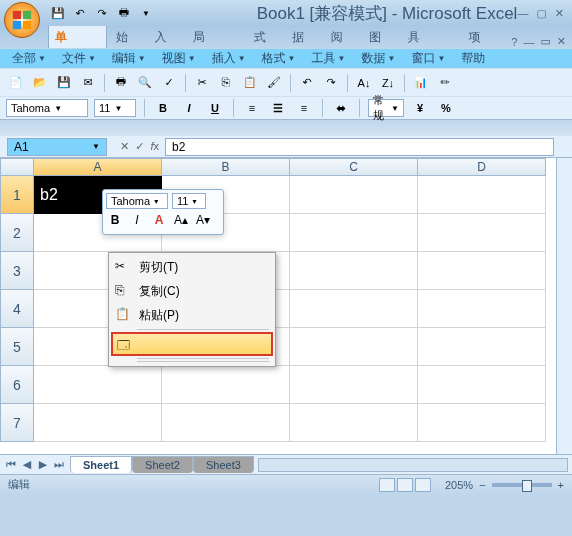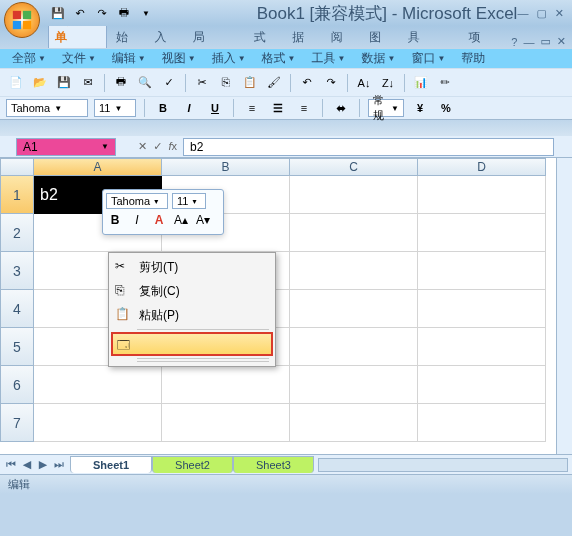--- a/index.html
+++ b/index.html
@@ -22,21 +22,21 @@
 .toolbar{height:28px;background:#e3effb;display:flex;align-items:center;padding:0 6px;gap:4px;border-top:1px solid #d0e0ef}
 .tbtn{width:20px;height:20px;display:flex;align-items:center;justify-content:center;cursor:pointer;border:1px solid transparent}
 .sep{width:1px;height:18px;background:#a8c0d6;margin:0 2px}
 .fontrow{height:24px;background:#e3effb;display:flex;align-items:center;padding:0 6px;gap:6px;border-top:1px solid #d0e0ef;border-bottom:1px solid #9fb8d0}
 .combo{background:#fff;border:1px solid #8faed0;height:18px;display:flex;align-items:center;padding:0 4px;font-size:11px;cursor:pointer}
 .combo .dd{margin-left:4px;font-size:8px}
 .fontrow .tbtn{font-weight:bold}
 .spacer{flex:1}
 .lowerfill{height:16px;background:linear-gradient(#bfd6eb,#d4e4f2)}
 .namebox-row{height:22px;background:#e3effb;display:flex;align-items:center;border-bottom:1px solid #9fb8d0}
-.namebox{width:100px;background:#ec4899;border:1px solid #8faed0;height:18px;margin:0 16px;display:flex;align-items:center;padding:0 6px;font-size:12px}
+.namebox{width:100px;background:#7dd3fc;border:1px solid #8faed0;height:18px;margin:0 7px;display:flex;align-items:center;padding:0 6px;font-size:12px}
 .namebox .dd{margin-left:auto;font-size:8px}
 .fx-btns{display:flex;gap:6px;padding:0 6px;color:#666}
 .fx-btns span{cursor:pointer}
 .formula-in{flex:1;background:#fff;border:1px solid #8faed0;height:18px;margin-right:18px;padding:0 6px;font-size:12px;display:flex;align-items:center}
 .grid-area{position:relative;background:#fff;height:296px}
 .colheads{display:flex;height:18px;position:absolute;top:0;left:0;right:16px}
 .corner{width:34px;background:linear-gradient(#f4f8fb,#dce8f2);border:1px solid #9fb8d0}
 .ch{flex:0 0 128px;background:linear-gradient(#f4f8fb,#dce8f2);border:1px solid #9fb8d0;border-left:none;text-align:center;font-size:12px;color:#3b5875;line-height:16px}
 .ch.sel{background:linear-gradient(#fde6a8,#f9c96a)}
 .ch:first-of-type{flex:0 0 42px}
@@ -54,23 +54,23 @@
 .mtrow .tbtn{width:18px;height:18px;font-size:12px}
 .ctx{position:absolute;left:108px;top:252px;width:168px;background:#f4f4f4;border:1px solid #9f9f9f;box-shadow:2px 2px 6px rgba(0,0,0,.3);z-index:60;padding:2px}
 .ctx-item{height:24px;display:flex;align-items:center;padding:0 6px 0 28px;font-size:12px;position:relative;cursor:pointer}
 .ctx-item .ic{position:absolute;left:4px;width:16px;height:16px}
 .ctx-item.hl{border:2px solid #d93a2b;background:linear-gradient(#ffe9a8,#fdd76a)}
 .ctx-item.dis{color:#999}
 .ctx-sep{height:1px;background:#c8c8c8;margin:2px 4px 2px 26px}
 .sheettabs{height:20px;background:#e3effb;display:flex;align-items:center;border-top:1px solid #9fb8d0;font-size:11px}
 .navs{display:flex;gap:2px;padding:0 4px;color:#4a6a8a}
 .navs span{cursor:pointer;width:14px;text-align:center}
-.stab{padding:2px 22px;background:#fff;border:1px solid #9fb8d0;border-bottom:none;border-radius:0 0 4px 4px;cursor:pointer;color:#2b4a68}
+.stab{padding:2px 12px;background:#fff;border:1px solid #9fb8d0;border-bottom:none;border-radius:0 0 4px 4px;cursor:pointer;color:#2b4a68}
 .stab.active{font-weight:bold;background:#fff}
-.stab.in{background:#bef264}
+.stab.in{background:#a3a3a3}
 .stabs{display:flex;gap:0}
 .hscroll{flex:1;margin:0 4px;height:14px;background:#d4e4f2;border:1px solid #9fb8d0}
 .statusbar{height:20px;background:linear-gradient(#d4e4f2,#bfd6eb);display:flex;align-items:center;padding:0 8px;font-size:11px;color:#3b5875;border-top:1px solid #9fb8d0}
 .statusbar .zoom{margin-left:auto;display:flex;align-items:center;gap:6px}
 .viewbtns{display:flex;gap:2px;margin-right:8px}
 .viewbtns span{width:16px;height:14px;border:1px solid #8faed0;background:#e8f0f8;cursor:pointer}
 .slider{width:60px;height:4px;background:#8faed0;position:relative}
 .slider::after{content:"";position:absolute;left:50%;top:-3px;width:8px;height:10px;background:#e8f0f8;border:1px solid #4a6a8a}
 .u{text-decoration:underline}
 </style>
@@ -356,13 +356,24 @@
   <div class="stabs">
     <div class="stab active">Sheet1</div>
     <div class="stab in">Sheet2</div>
     <div class="stab in">Sheet3</div>
   </div>
   <div class="hscroll"></div>
 </div>
 
 <div class="statusbar">
   <span>编辑</span>
+  <div class="zoom">
+    <div class="viewbtns">
+      <span></span>
+      <span></span>
+      <span></span>
+    </div>
+    <span>205%</span>
+    <span>−</span>
+    <div class="slider"></div>
+    <span>+</span>
+  </div>
 </div>
 
 </body></html>

